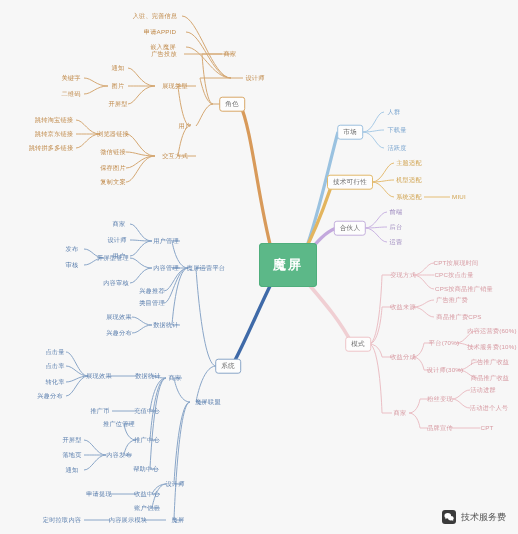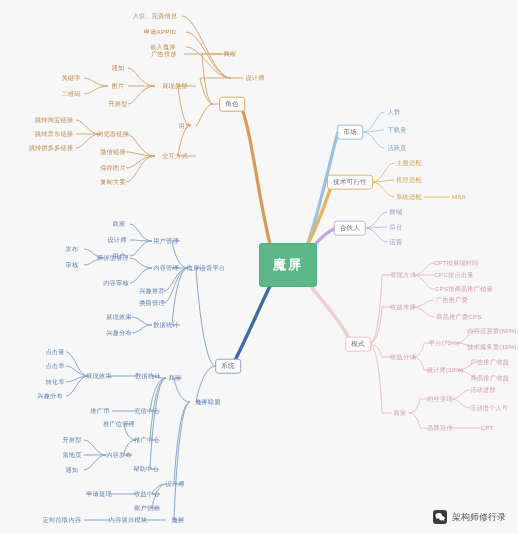--- a/index.html
+++ b/index.html
@@ -337,16 +337,16 @@
 
   <div id="watermark">
     <span id="wm-logo">
       <svg width="10" height="10" viewBox="0 0 24 24" fill="#ffffff">
         <ellipse cx="9" cy="9" rx="8" ry="6.4"></ellipse>
         <path d="M4 14 L3.2 17.6 L6.6 15.6 Z"></path>
         <ellipse cx="16.5" cy="15" rx="6.6" ry="5.3" fill="#ffffff"></ellipse>
         <path d="M21.6 19 L22.4 22 L19.4 20.3 Z" fill="#ffffff"></path>
       </svg>
     </span>
-    <span>架构师修行录</span>
+    <span>技术服务费</span>
   </div>
 
 </div>
 
 </body></html>

